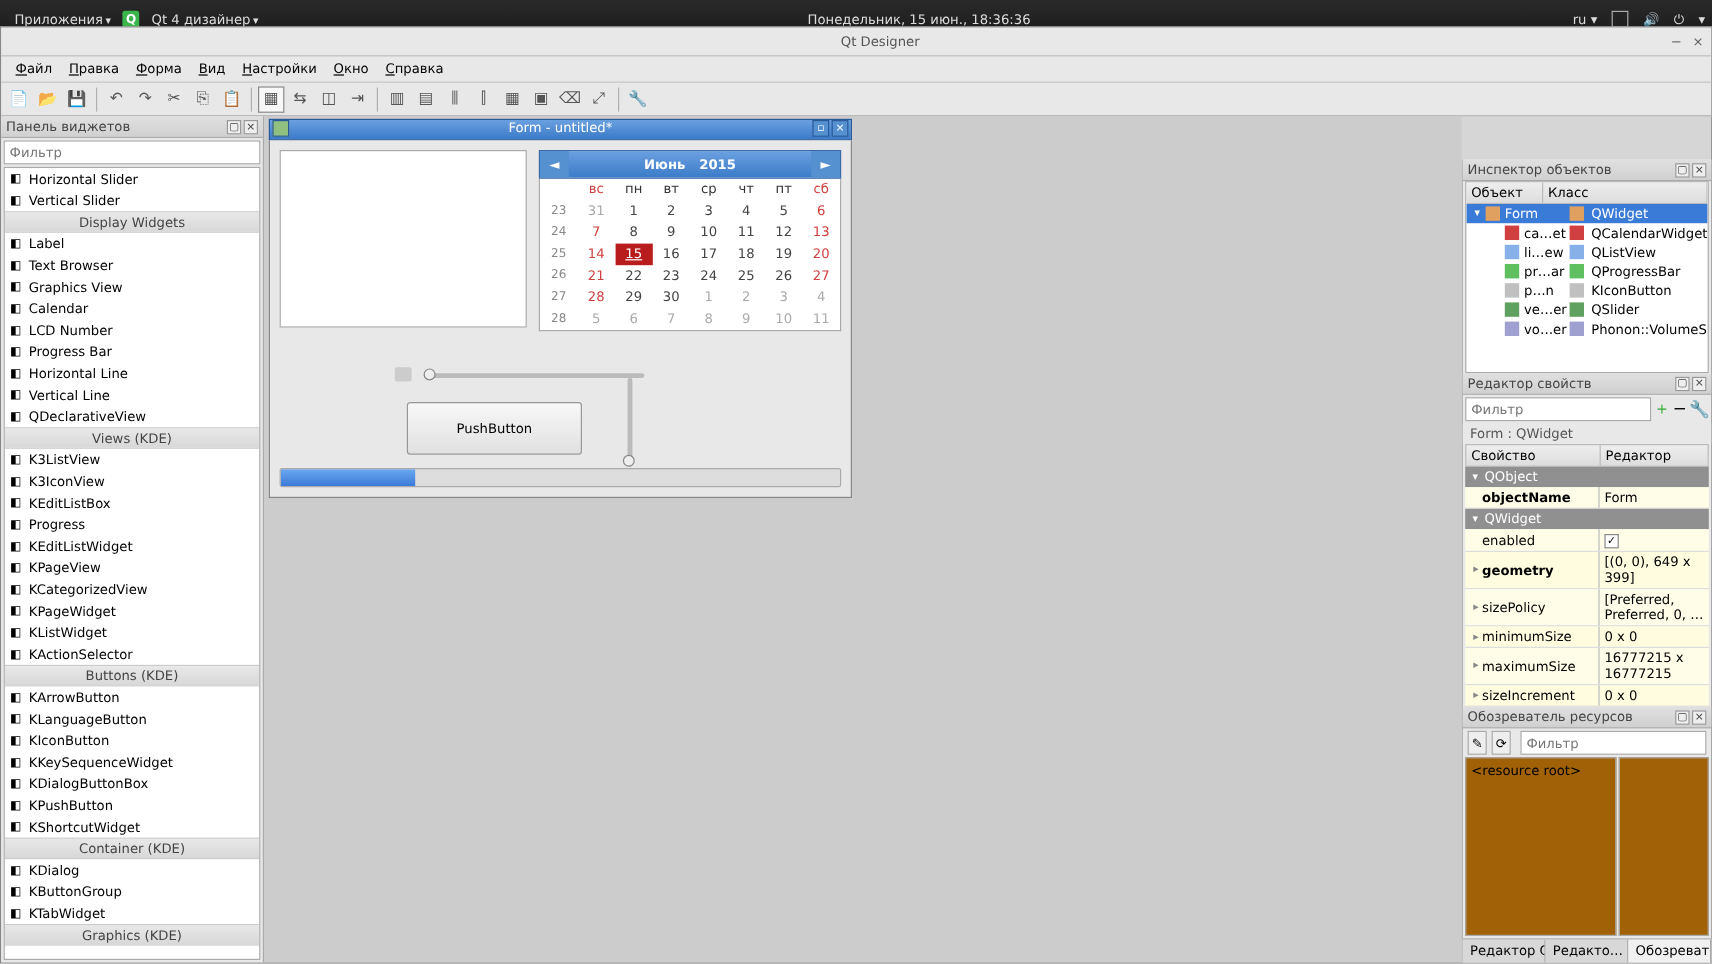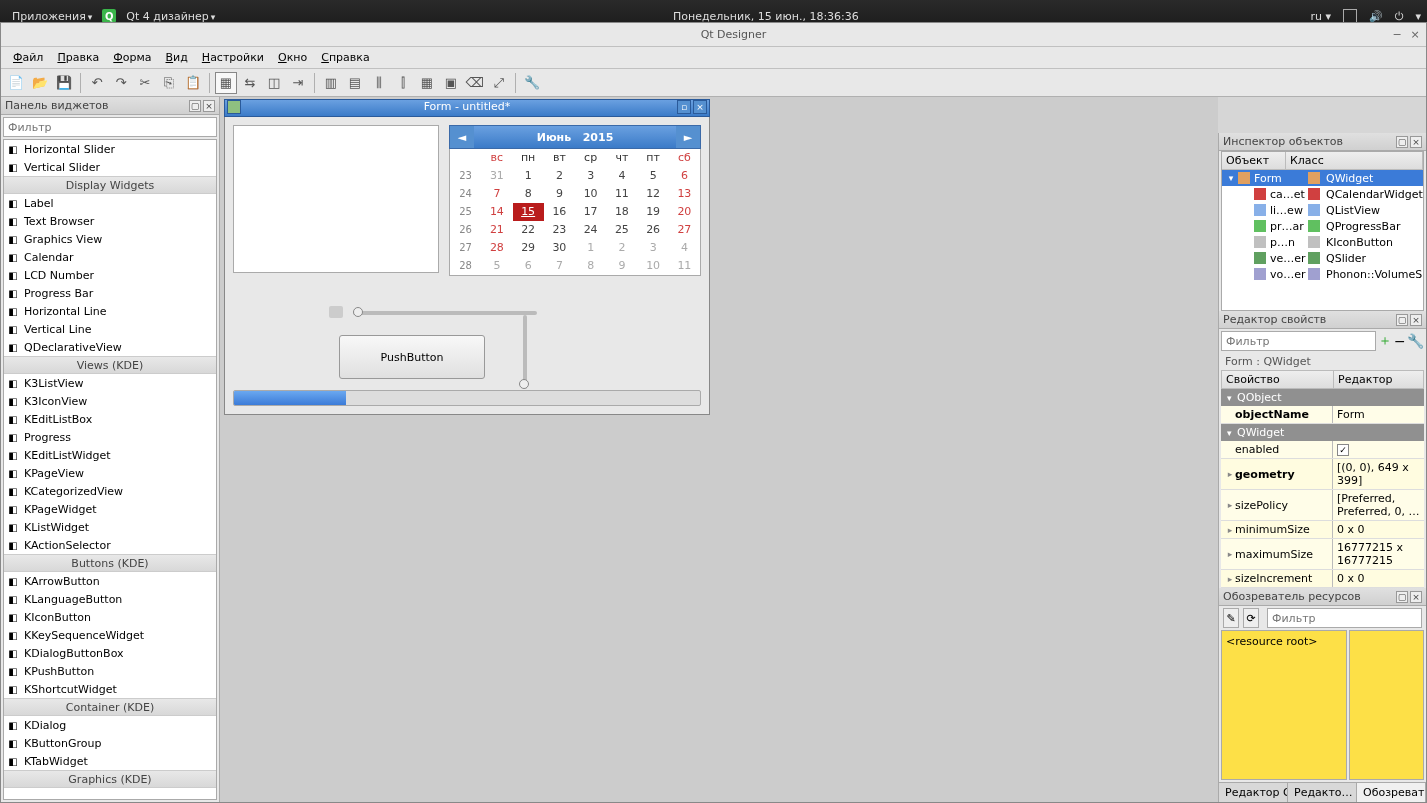--- a/index.html
+++ b/index.html
@@ -104,21 +104,21 @@
 .perow.alt{background:#fffce0;}
 .perow div{padding:2px 4px;}
 .perow .pecol1{display:flex;align-items:center;}
 .perow .exp{width:10px;font-size:9px;color:#888;text-align:center;}
 .chk{width:12px;height:12px;border:1px solid #888;background:#fff;display:inline-flex;align-items:center;justify-content:center;font-size:9px;}
 .resbrowser{flex:1;display:flex;flex-direction:column;}
 .rbtb{height:24px;display:flex;align-items:center;padding:0 4px;gap:4px;}
 .rbtb .rbbtn{width:20px;height:20px;border:1px solid #aaa;background:#eee;display:flex;align-items:center;justify-content:center;}
 .rbtb input{flex:1;height:20px;border:1px solid #aaa;padding:0 4px;background:#fff;margin-left:4px;}
 .rbcontent{flex:1;display:flex;margin:0 2px 2px;gap:2px;}
-.rbcontent div{border:1px solid #aaa;background:#fde047;padding:4px;}
+.rbcontent div{border:1px solid #aaa;background:#a16207;padding:4px;}
 .rbleft{width:126px;}
 .rbright{flex:1;}
 .rbtabs{display:flex;height:20px;background:#e0e0e0;border-top:1px solid #aaa;}
 .rbtabs span{padding:3px 6px;border-right:1px solid #aaa;background:#d8d8d8;white-space:nowrap;flex:1;overflow:hidden;}
 .rbtabs span.act{background:#f0f0f0;}
 .watermark{position:absolute;left:50px;top:700px;font-size:42px;color:#222;font-family:Georgia,serif;z-index:10;pointer-events:none;}
 </style>
 </head>
 <body>
 

